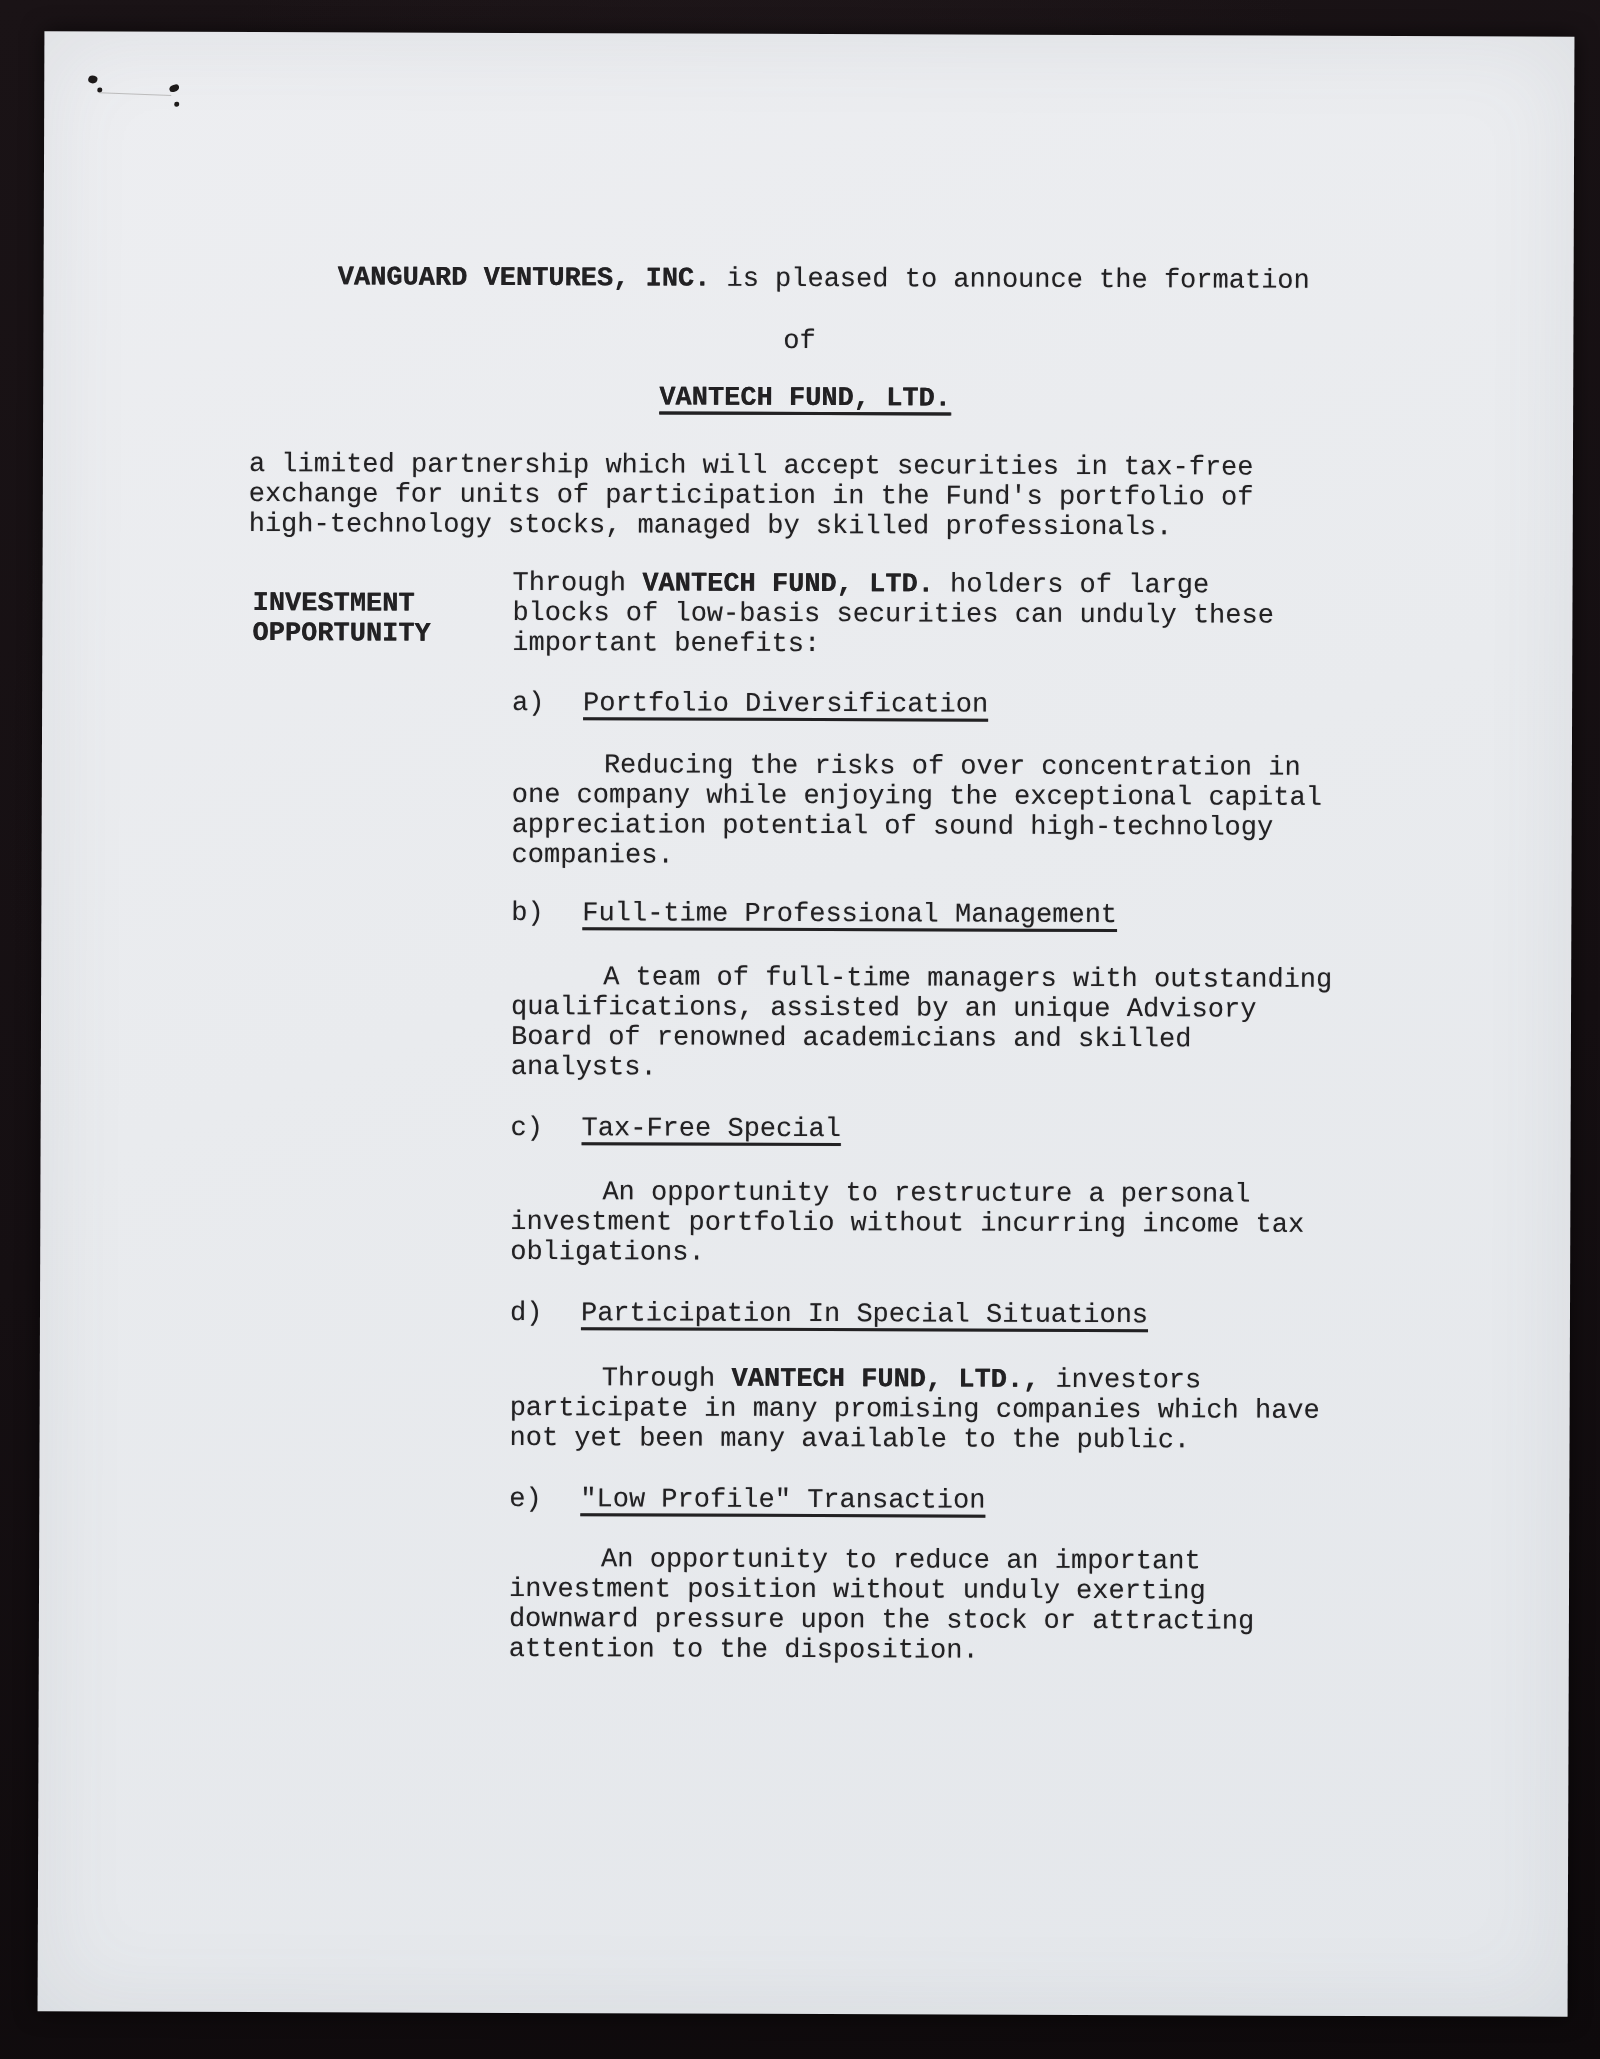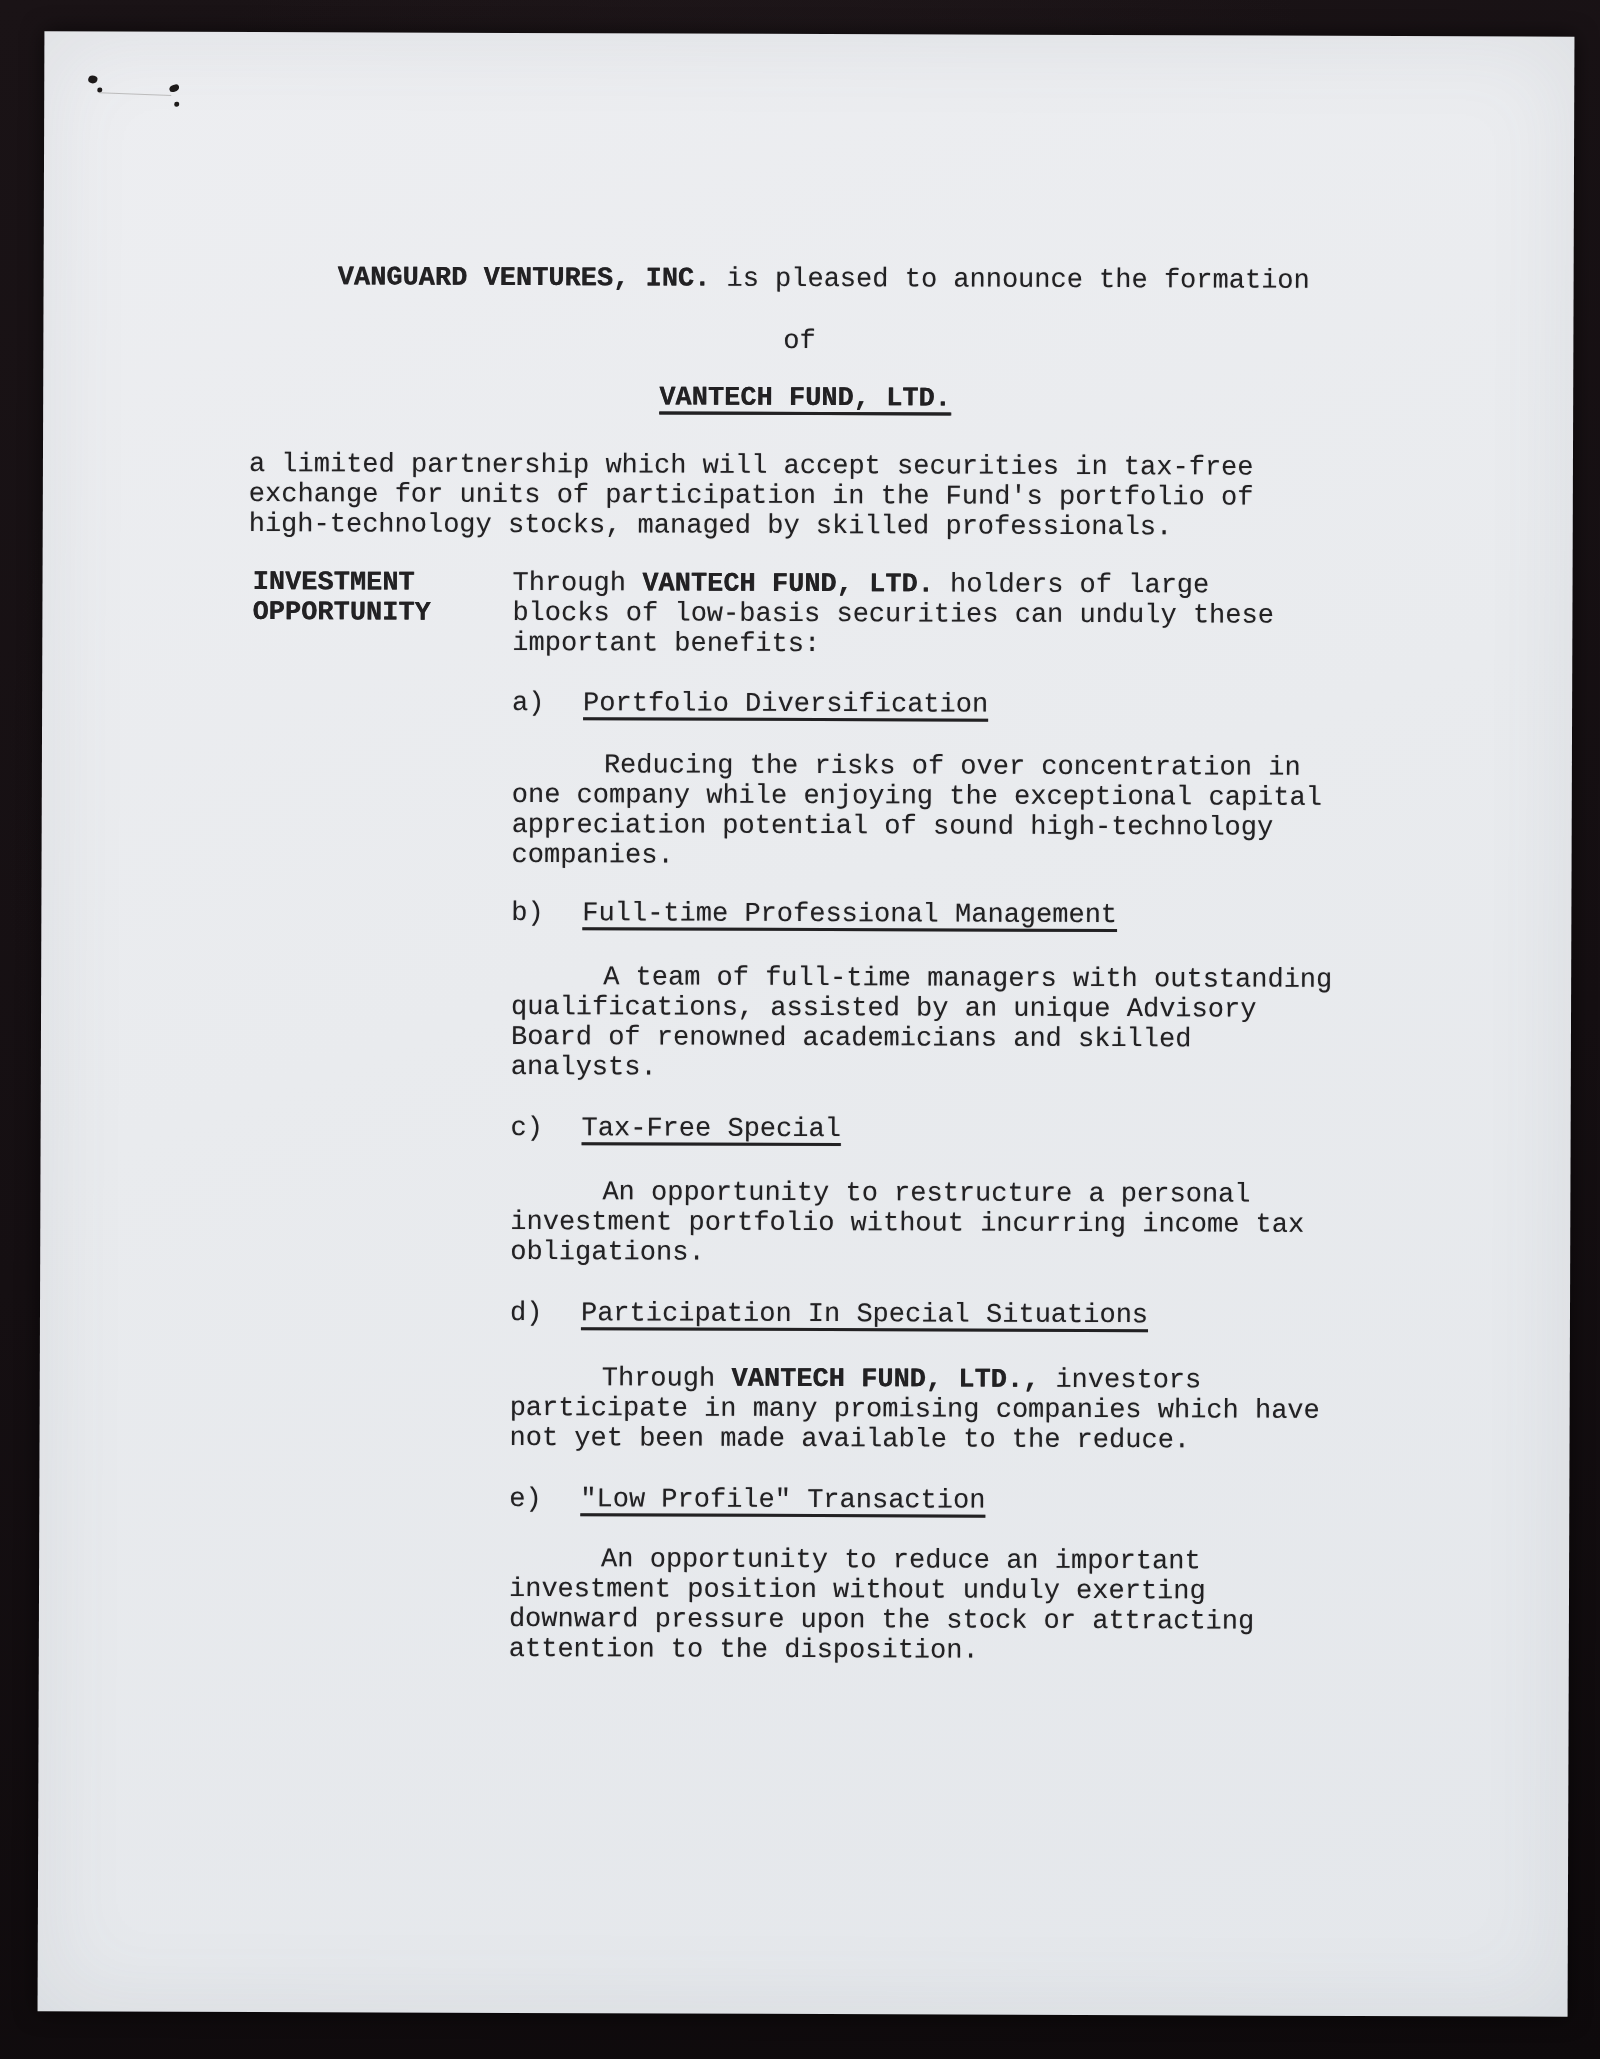--- a/index.html
+++ b/index.html
@@ -60,21 +60,21 @@
   <div class="tline" style="left:294px; top:230px;"><span class="b">VANGUARD VENTURES, INC.</span><span> is pleased to announce the formation</span></div>
 
   <div class="tline" style="left:740px; top:292px;">of</div>
 
   <div class="tline b u" style="left:616px; top:349px;">VANTECH FUND, LTD.</div>
 
   <div class="para" style="left:206px; top:417px;">a limited partnership which will accept securities in tax-free
 exchange for units of participation in the Fund's portfolio of
 high-technology stocks, managed by skilled professionals.</div>
 
-  <div class="para b" style="left:210px; top:535px;">INVESTMENT
+  <div class="para b" style="left:210px; top:556px;">INVESTMENT
 OPPORTUNITY</div>
 
   <div class="para" style="left:470px; top:535px;"><span>Through </span><span class="b">VANTECH FUND, LTD.</span><span> holders of large
 blocks of low-basis securities can unduly these
 important benefits:</span></div>
 
   <div class="tline" style="left:470px; top:655px;"><span class="hlabel">a)</span><span class="u">Portfolio Diversification</span></div>
   <div class="para indent" style="left:470px; top:717px;">Reducing the risks of over concentration in
 one company while enjoying the exceptional capital
 appreciation potential of sound high-technology
@@ -87,21 +87,21 @@
 analysts.</div>
 
   <div class="tline" style="left:470px; top:1080px;"><span class="hlabel">c)</span><span class="u">Tax-Free Special</span></div>
   <div class="para indent" style="left:470px; top:1144px;">An opportunity to restructure a personal
 investment portfolio without incurring income tax
 obligations.</div>
 
   <div class="tline" style="left:470px; top:1265px;"><span class="hlabel">d)</span><span class="u">Participation In Special Situations</span></div>
   <div class="para indent" style="left:470px; top:1330px;"><span>Through </span><span class="b">VANTECH FUND, LTD.,</span><span> investors
 participate in many promising companies which have
-not yet been made available to the reduce.</span></div>
+not yet been many available to the public.</span></div>
 
   <div class="tline" style="left:470px; top:1451px;"><span class="hlabel">e)</span><span class="u">"Low Profile" Transaction</span></div>
   <div class="para indent" style="left:470px; top:1511px;">An opportunity to reduce an important
 investment position without unduly exerting
 downward pressure upon the stock or attracting
 attention to the disposition.</div>
 
 </div>
 
 </body></html>

